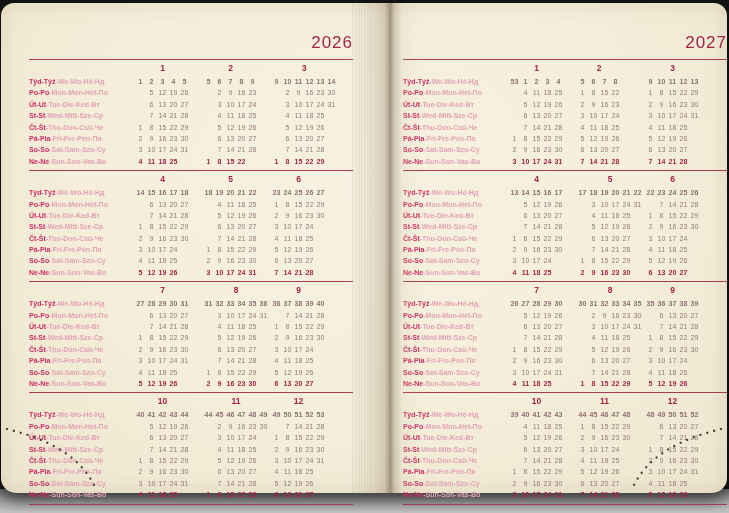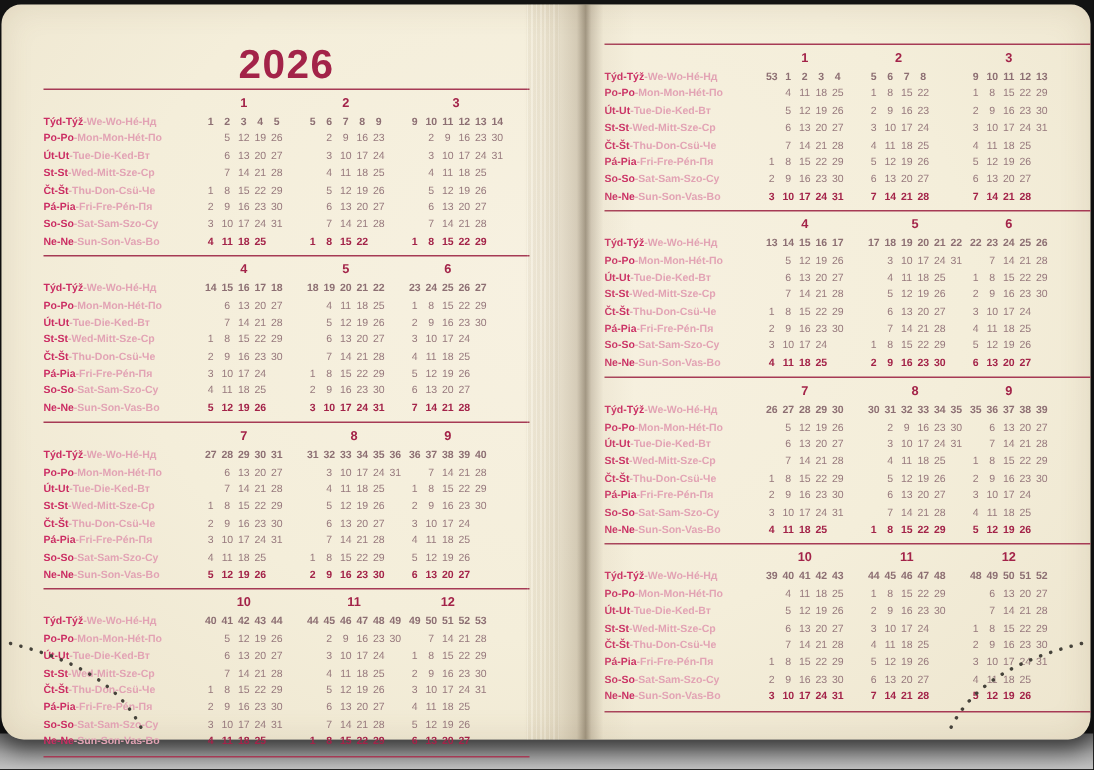--- a/index.html
+++ b/index.html
@@ -14,22 +14,22 @@
   .gutter{position:absolute;top:0;bottom:0;left:348px;width:74px;pointer-events:none;
         background:linear-gradient(90deg,rgba(0,0,0,0) 0%,rgba(140,118,85,.10) 26%,
           rgba(118,98,70,.26) 48%,rgba(86,70,48,.52) 56%,rgba(120,102,78,.30) 61%,
           rgba(200,186,156,.14) 72%,rgba(0,0,0,0) 100%);}
   .page-stack{position:absolute;top:0;bottom:0;left:350px;width:22px;opacity:.5;pointer-events:none;
         background:repeating-linear-gradient(90deg,rgba(255,255,255,.30) 0 1px,
           rgba(120,100,70,.12) 1px 3px);}
   .content{position:absolute;top:26px;width:324px;}
   .content.left{left:28px;}
   .content.right{left:402px;}
-  .year{font-size:27px;font-weight:700;letter-spacing:1px;color:#a32349;
-        text-align:center;height:30px;line-height:28px;}
+  .year{font-size:17px;font-weight:400;letter-spacing:1px;color:#a32349;
+        text-align:right;height:30px;line-height:28px;}
   .rule{border-top:1.2px solid #a63a55;}
   .group{margin-top:3px;}
   .group-rule{margin-top:3px;}
   .group-body{display:flex;align-items:flex-start;}
   .labels{width:106px;padding-top:13px;}
   .row-label{height:11.4px;line-height:11.4px;font-size:7px;white-space:nowrap;}
   .lp{font-weight:700;color:#cb2d63;}
   .ls{color:#e2a3b4;font-weight:600;}
   .slot{width:68px;}
   .month{margin:0;}
@@ -696,20 +696,21 @@
                   <span class="sun">27</span>
                   <span class="sun"></span>
                 </div>
               </div>
             </div>
           </div>
         </div>
         <div class="rule group-rule"></div>
       </div>
     <div class="content right">
+      <div class="year">2027</div>
       <div class="rule"></div>
     <div class="group">
           <div class="group-body">
             <div class="labels">
               <div class="row-label"><span class="lp">Týd-Týž</span><span class="ls">-We-Wo-Hé-Нд</span></div>
               <div class="row-label"><span class="lp">Po-Po</span><span class="ls">-Mon-Mon-Hét-По</span></div>
               <div class="row-label"><span class="lp">Út-Ut</span><span class="ls">-Tue-Die-Ked-Вт</span></div>
               <div class="row-label"><span class="lp">St-St</span><span class="ls">-Wed-Mitt-Sze-Ср</span></div>
               <div class="row-label"><span class="lp">Čt-Št</span><span class="ls">-Thu-Don-Csü-Че</span></div>
               <div class="row-label"><span class="lp">Pá-Pia</span><span class="ls">-Fri-Fre-Pén-Пя</span></div>

